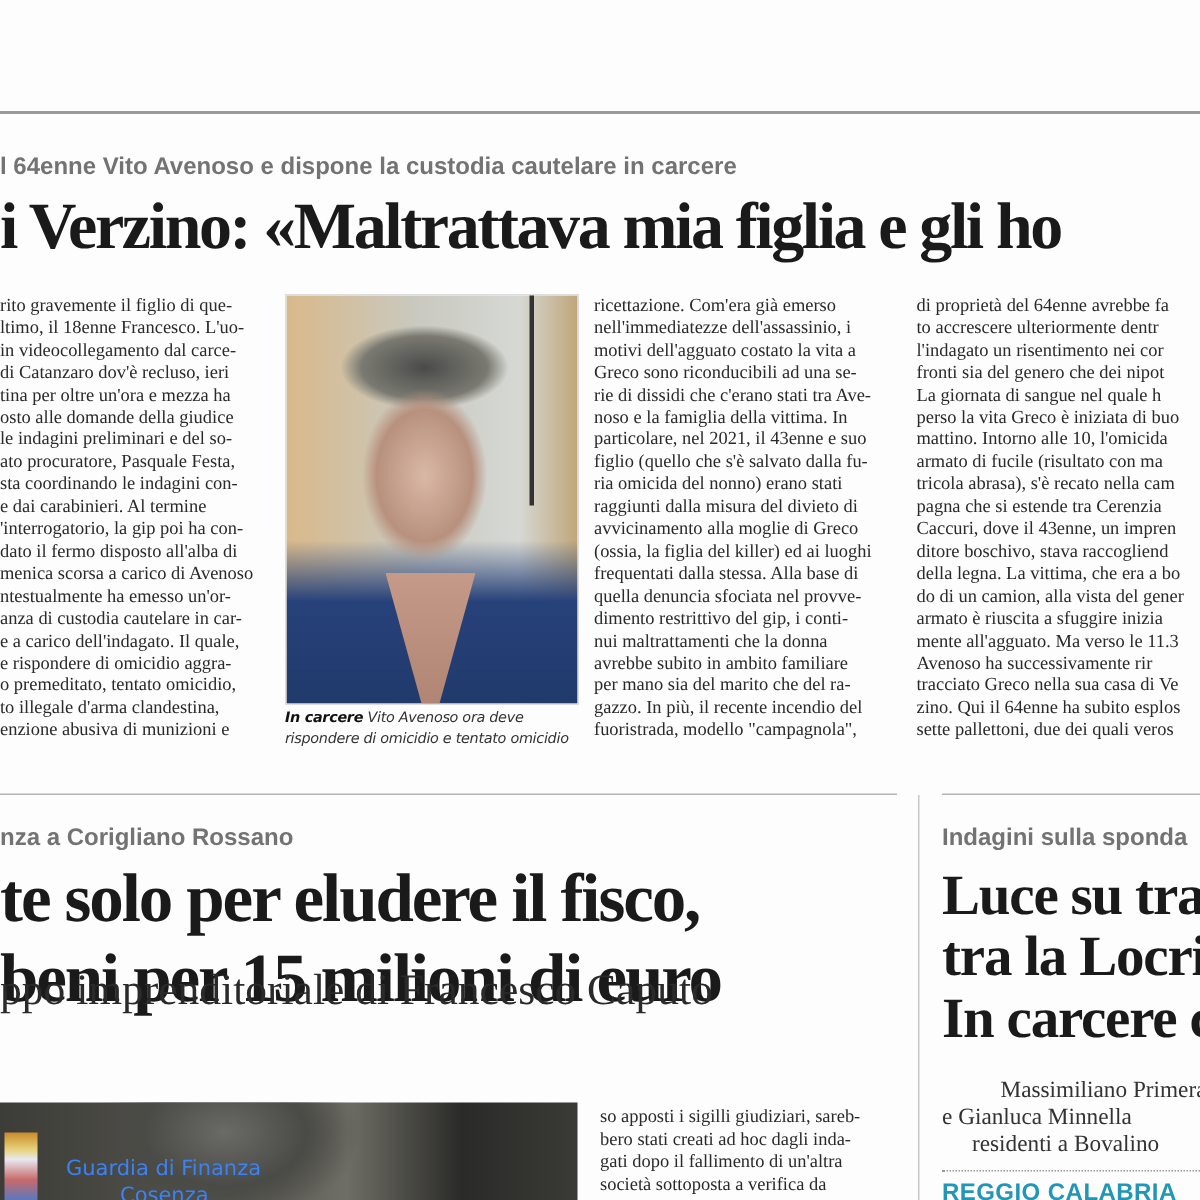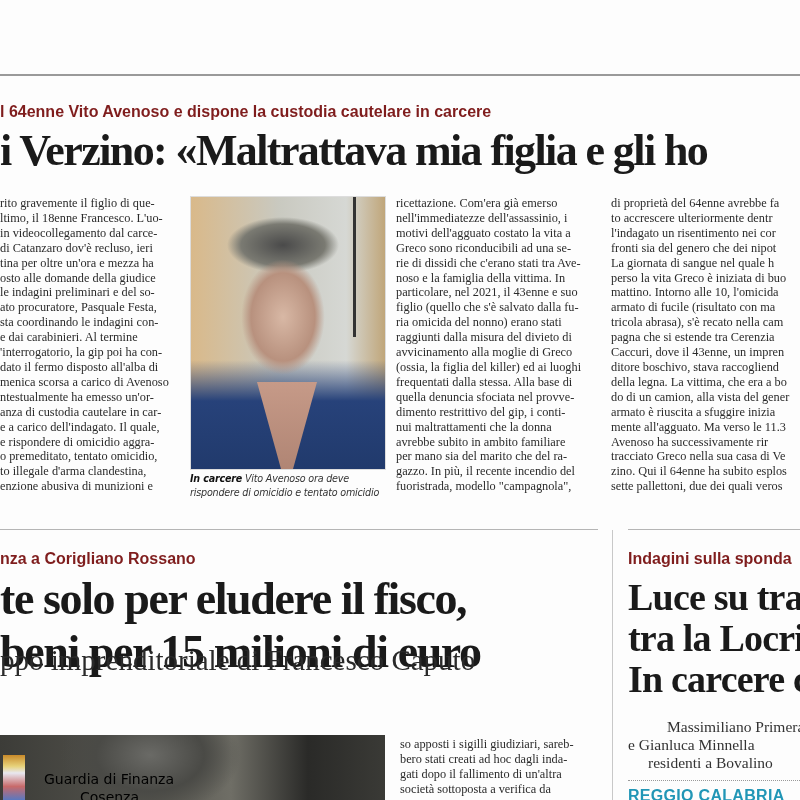--- a/index.html
+++ b/index.html
@@ -5,21 +5,21 @@
   html, body { margin: 0; padding: 0; }
   body {
     width: 800px; height: 800px; overflow: hidden; position: relative;
     background: #fdfdfd; color: #1e1e1e;
     font-family: "DejaVu Serif", serif;
   }
   .abs { position: absolute; }
   .top-rule { left: 0; top: 74px; width: 800px; height: 2px; background: #9a9a9a; }
   .kicker {
     font-family: "Liberation Sans", sans-serif; font-weight: bold;
-    color: #7f1d1d; white-space: nowrap; text-align: right;
+    color: #737373; white-space: nowrap; text-align: right;
   }
   .headline {
     font-family: "Liberation Serif", serif; font-weight: bold;
     color: #1a1a1a; white-space: nowrap; letter-spacing: -1px;
   }
   .col {
     font-family: "Liberation Serif", serif; font-size: 12.3px; line-height: 14.9px;
     color: #2a2a2a; text-align: justify; overflow: hidden;
   }
   .col .ln { display: block; white-space: nowrap; overflow: hidden; }
@@ -45,21 +45,21 @@
   .caption b { font-weight: bold; color: #111; }
   .rule { background: #b5b5b5; height: 1px; }
   .vrule { background: #c8c8c8; width: 1px; }
   .photo2 {
     left: 0; top: 735px; width: 385px; height: 65px;
     background:
       radial-gradient(ellipse 90px 60px at 150px 20px, #6a6a66 0%, #4a4a46 60%, rgba(0,0,0,0) 100%),
       linear-gradient(90deg, #3c3c38 0%, #57564f 40%, #6f6e66 60%, #2a2a28 80%, #3a3a36 100%);
   }
   .gdf-label {
-    font-family: "DejaVu Sans", sans-serif; font-size: 14px; color: #000000;
+    font-family: "DejaVu Sans", sans-serif; font-size: 14px; color: #3b82f6;
     white-space: nowrap;
   }
   .crest { left: 3px; top: 755px; width: 22px; height: 45px;
     background: linear-gradient(180deg, #c98a2a 0%, #e7d27a 25%, #e8e8f0 40%, #c86a6a 70%, #5a78c0 100%);
   }
   .sub-bold {
     font-family: "Liberation Sans", sans-serif; font-weight: bold; font-size: 16px;
     color: #2196b6; letter-spacing: 0.3px;
   }
   .deck {

